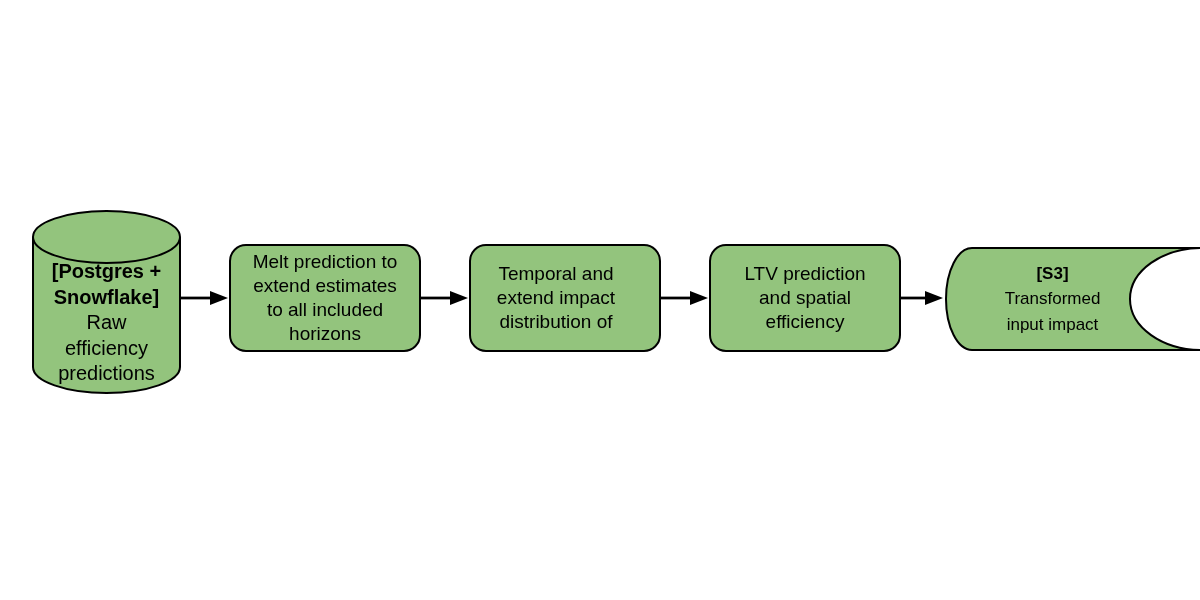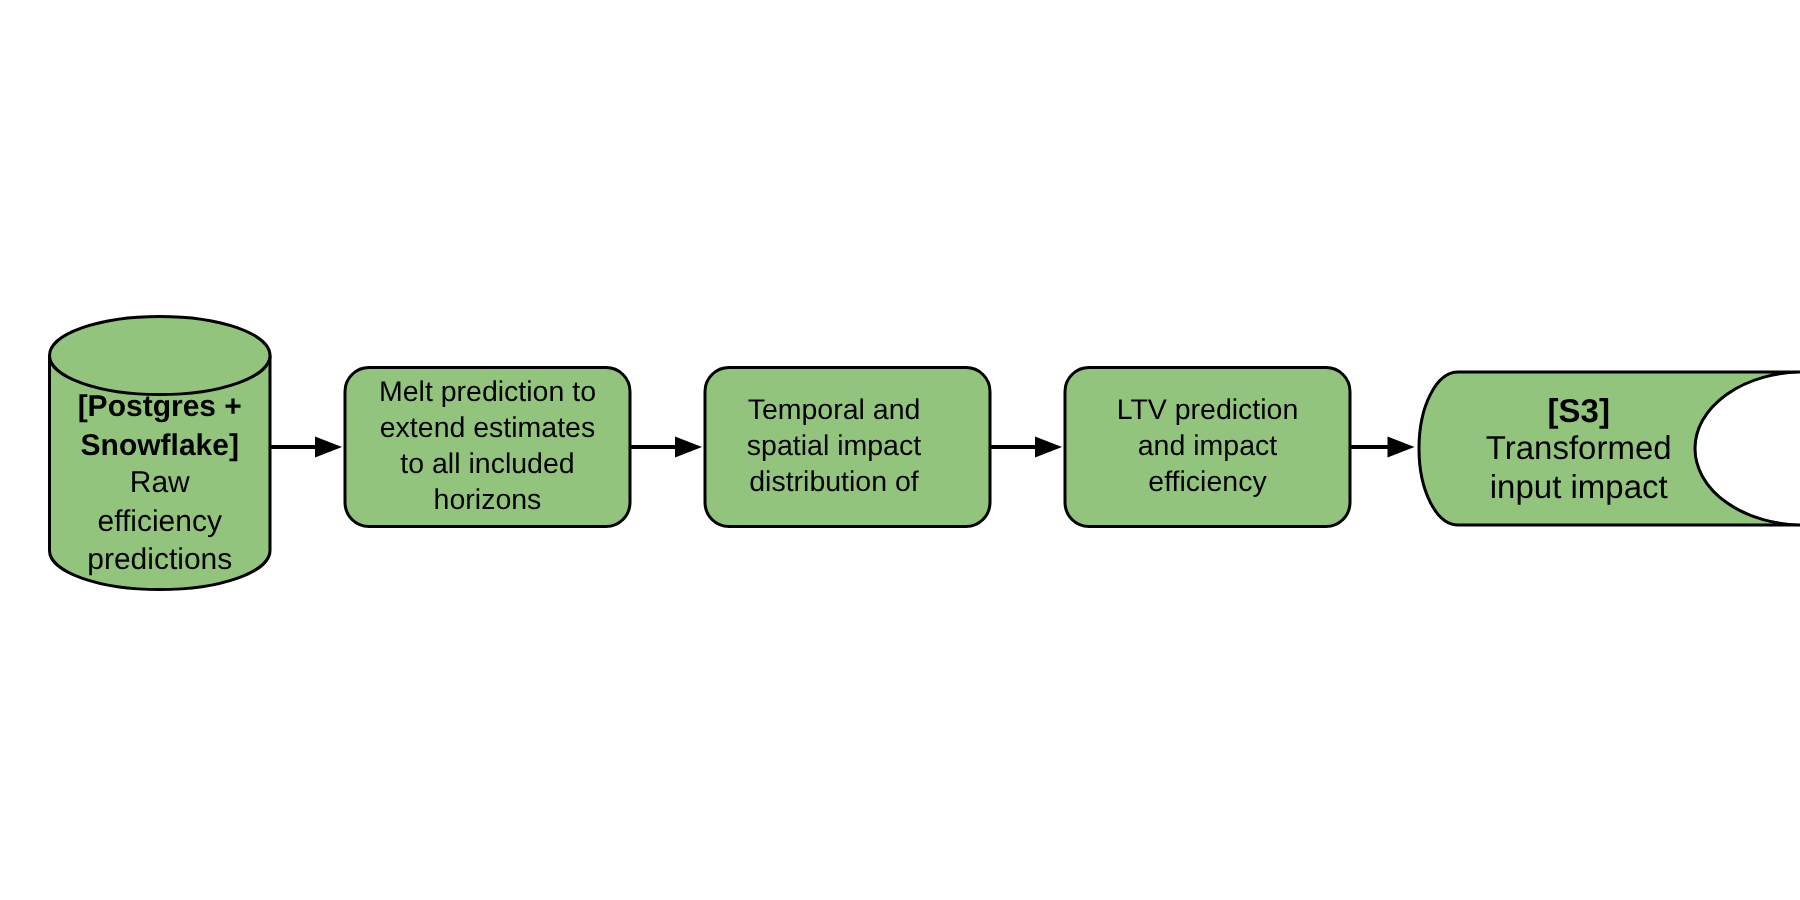--- a/index.html
+++ b/index.html
@@ -44,21 +44,21 @@
     flex-direction: column;
     align-items: center;
     justify-content: center;
     text-align: center;
     pointer-events: none;
   }
   .label .ln { display: block; }
   .b { font-weight: bold; }
   .cyl-label { font-size: 20px; line-height: 25.5px; }
   .box-label { font-size: 19px; line-height: 24px; }
-  .store-label { font-size: 22px; line-height: 25.5px; }
+  .store-label { font-size: 17px; line-height: 25.5px; }
 </style>
 </head>
 <body>
 
 <div id="canvas">
 
   <svg id="shapes-svg" viewBox="0 0 1200 600">
 
     <g>
       <path class="nf" d="M33 237 L33 367 A73.5 26 0 0 0 180 367 L180 237"></path>
@@ -104,27 +104,27 @@
 
   <div class="label box-label" style="left:230px; top:245px; width:190px; height:106px;">
     <span class="ln">Melt prediction to</span>
     <span class="ln">extend estimates</span>
     <span class="ln">to all included</span>
     <span class="ln">horizons</span>
   </div>
 
   <div class="label box-label" style="left:443px; top:245px; width:226px; height:106px;">
     <span class="ln">Temporal and</span>
-    <span class="ln">spatial impact</span>
+    <span class="ln">extend impact</span>
     <span class="ln">distribution of</span>
   </div>
 
   <div class="label box-label" style="left:710px; top:245px; width:190px; height:106px;border-radius:15px;">
     <span class="ln">LTV prediction</span>
-    <span class="ln">and impact</span>
+    <span class="ln">and spatial</span>
     <span class="ln">efficiency</span>
   </div>
 
   <div class="label store-label" style="left:965px; top:248px; width:175px; height:102px;">
     <span class="ln b">[S3]</span>
     <span class="ln">Transformed</span>
     <span class="ln">input impact</span>
   </div>
 
 </div>

